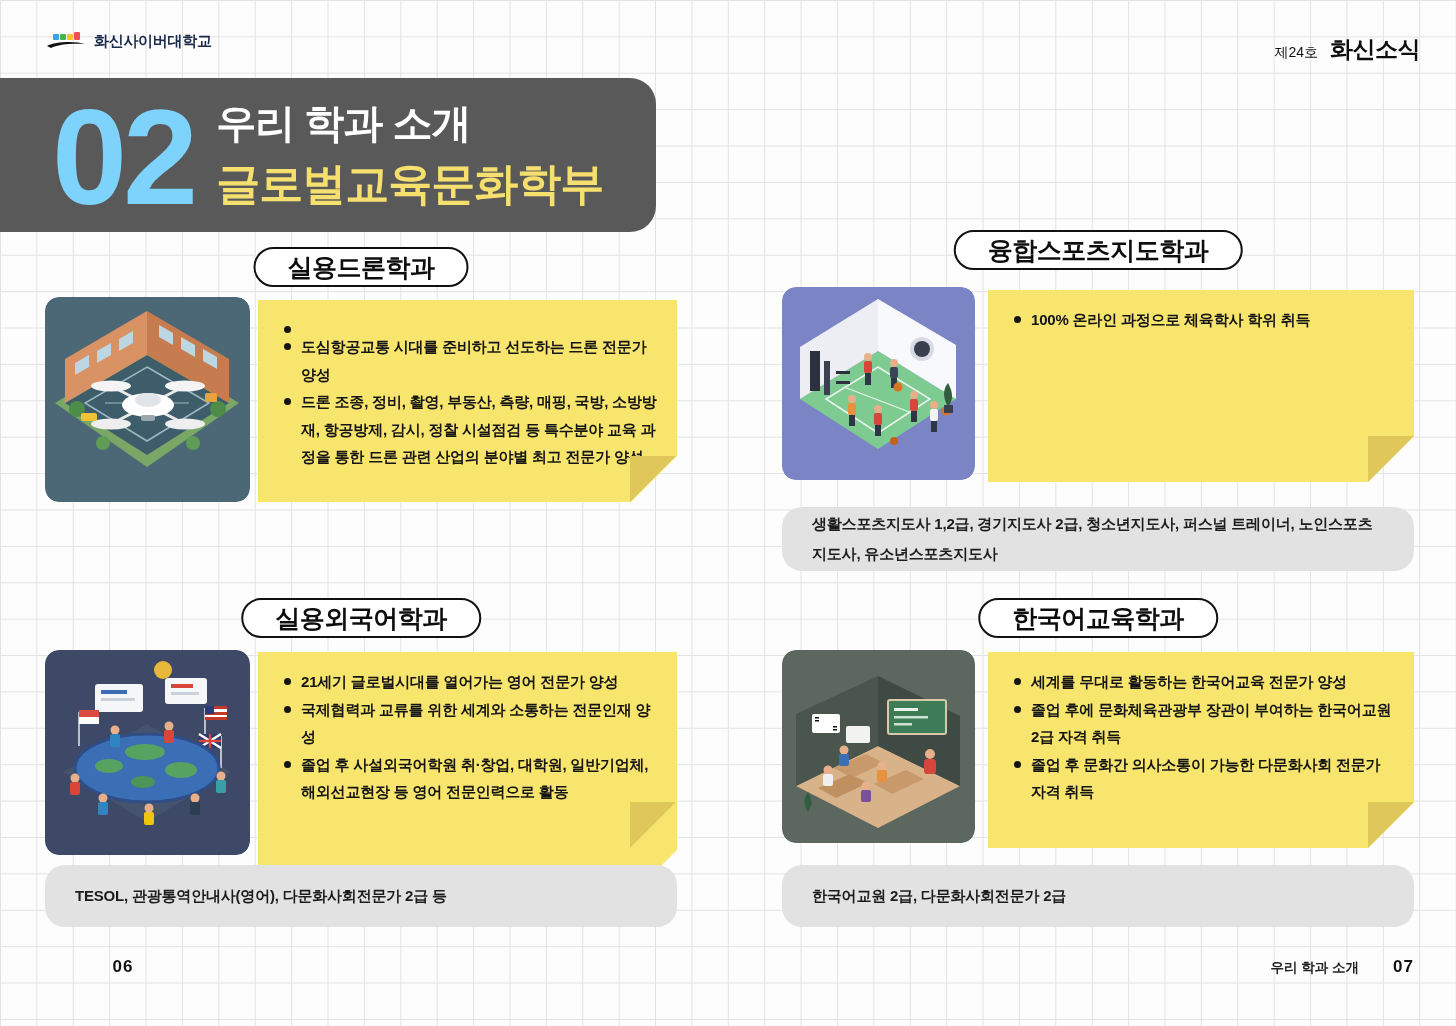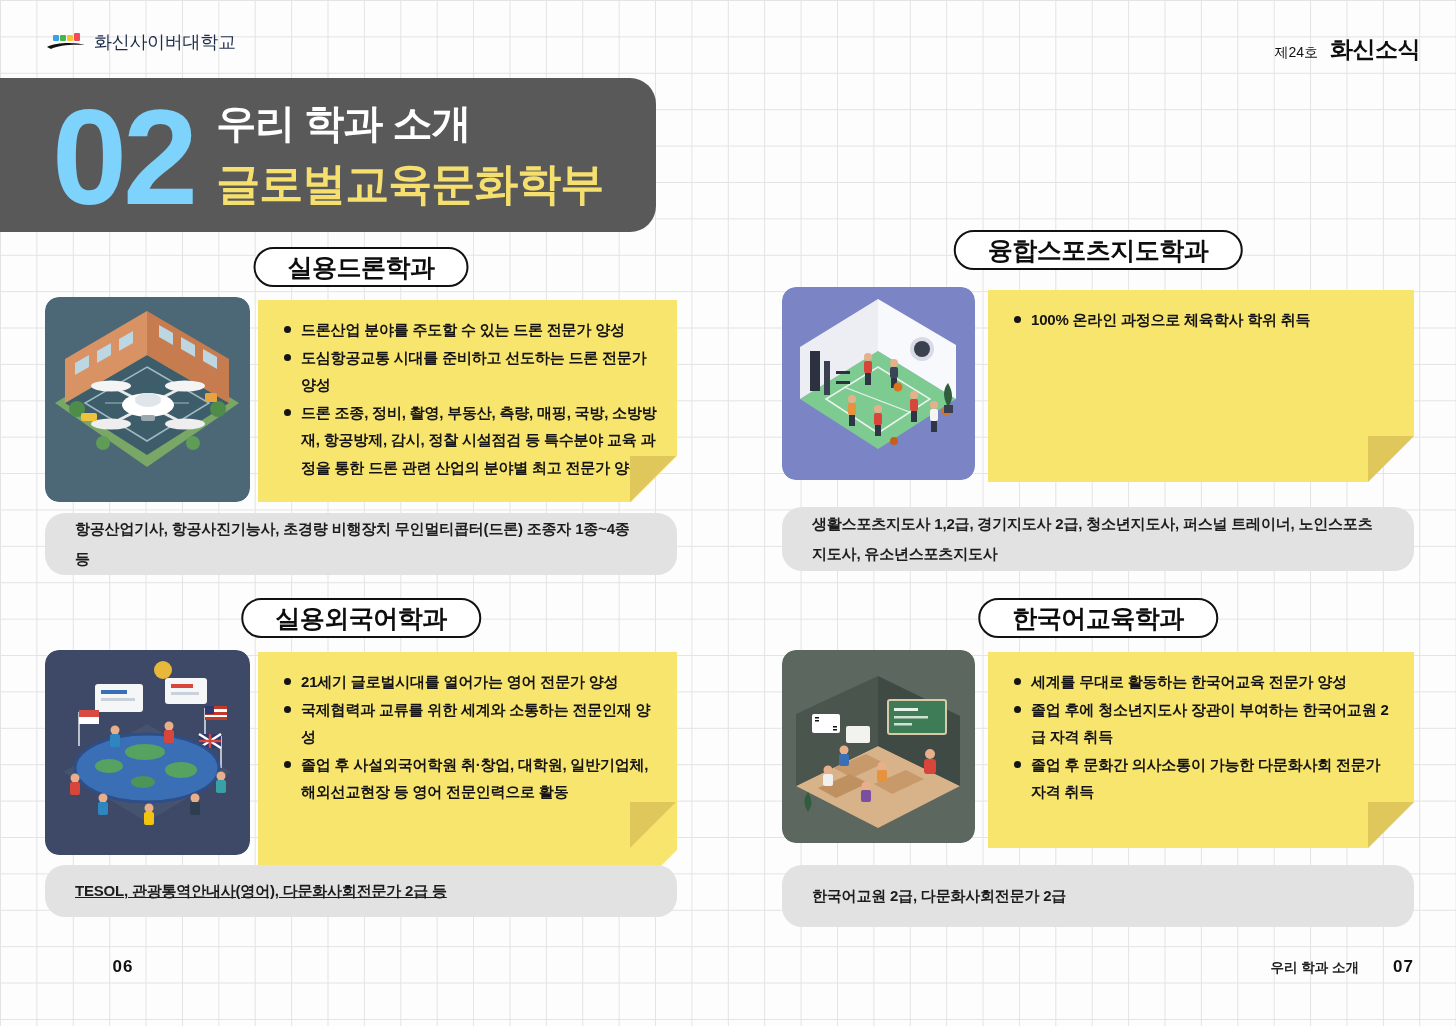--- a/index.html
+++ b/index.html
@@ -11,21 +11,21 @@
     background-color: #fdfdfd;
     background-image:
       linear-gradient(#e3e3e3 1px, transparent 1px),
       linear-gradient(90deg, #e3e3e3 1px, transparent 1px);
     background-size: 36.4px 36.4px;
     color: #151515;
   }
 
   
   .brand { position:absolute; left:45px; top:30px; display:flex; align-items:center; gap:7px; }
-  .brand-text { font-size:18px; font-weight:400; color:#1c2b4a; letter-spacing:-0.3px; }
+  .brand-text { font-size:15px; font-weight:700; color:#1c2b4a; letter-spacing:-0.3px; }
   .masthead { position:absolute; right:36px; top:34px; display:flex; align-items:baseline; gap:12px; }
   .issue { font-size:14px; font-weight:500; color:#111;margin-left:24px; }
   .nl-name { font-size:23px; font-weight:800; color:#0d0d0d; letter-spacing:-0.5px; }
 
   
   .title-block {
     position:absolute; left:0; top:78px; width:656px; height:154px;
     background:#595959; border-radius:0 26px 26px 0;
     display:flex; align-items:center;
   }
@@ -74,21 +74,21 @@
   .dept-1 .certs { left:0; top:266px; width:632px; height:62px; }
 
   .dept-2 { left:782px; top:230px; height:360px; }
   .dept-2 .illus { left:0; top:57px; width:193px; height:193px; }
   .dept-2 .note  { left:206px; top:60px; width:426px; height:192px; }
   .dept-2 .certs { left:0; top:277px; width:632px; height:64px; }
 
   .dept-3 { left:45px;  top:598px; height:335px; }
   .dept-3 .illus { left:0; top:52px; width:205px; height:205px; }
   .dept-3 .note  { left:213px; top:54px; width:419px; height:244px; }
-  .dept-3 .certs { left:0; top:267px; width:632px; height:52px;text-decoration:underline; }
+  .dept-3 .certs { left:0; top:267px; width:632px; height:62px; }
 
   .dept-4 { left:782px; top:598px; height:335px; }
   .dept-4 .illus { left:0; top:52px; width:193px; height:193px; }
   .dept-4 .note  { left:206px; top:54px; width:426px; height:196px; }
   .dept-4 .certs { left:0; top:267px; width:632px; height:62px; }
 
   
   .footer-left  { position:absolute; left:45px;  top:957px; display:flex; align-items:flex-end; gap:48px;flex-direction:column; }
   .footer-right { position:absolute; right:42px; top:957px; display:flex; align-items:baseline; gap:34px; }
   .pg-num { font-size:17px; font-weight:800; color:#111; letter-spacing:1px; }
@@ -155,34 +155,32 @@
         <circle cx="58" cy="146" r="7" fill="#5f9c55"></circle>
         <circle cx="148" cy="146" r="7" fill="#5f9c55"></circle>
         <rect x="36" y="116" width="16" height="8" rx="2" fill="#f0c23c"></rect>
         <rect x="160" y="96" width="12" height="9" rx="1.5" fill="#e8a23f"></rect>
       </svg>
     </div>
     <div class="note">
       <ul>
         <li>
             <span class="b-dot"></span>
-            <span>드론산업 분야를 주도할 수 있는 드론 전문가 양성</span>
           </li>
         <li>
             <span class="b-dot"></span>
             <span>도심항공교통 시대를 준비하고 선도하는 드론 전문가 양성</span>
           </li>
         <li>
             <span class="b-dot"></span>
             <span>드론 조종, 정비, 촬영, 부동산, 측량, 매핑, 국방, 소방방재, 항공방제, 감시, 정찰 시설점검 등 특수분야 교육 과정을 통한 드론 관련 산업의 분야별 최고 전문가 양성</span>
           </li>
       </ul>
     </div>
     <div class="note-fold" style="left:585px; top:209px;"></div>
-    <div class="certs">항공산업기사, 항공사진기능사, 초경량 비행장치 무인멀티콥터(드론) 조종자 1종~4종 등</div>
   </section>
 
   <section class="dept dept-2">
     <div class="pill">
       <span>융합스포츠지도학과</span>
     </div>
     <div class="illus">
       <svg width="193" height="193" viewBox="0 0 193 193">
         <rect width="193" height="193" rx="14" fill="#7b85c6"></rect>
         <polygon points="96,64 174,112 96,162 18,112" fill="#7ecb92"></polygon>
@@ -391,21 +389,21 @@
       </svg>
     </div>
     <div class="note">
       <ul>
         <li>
             <span class="b-dot"></span>
             <span>세계를 무대로 활동하는 한국어교육 전문가 양성</span>
           </li>
         <li>
             <span class="b-dot"></span>
-            <span>졸업 후에 청소년지도사 장관이 부여하는 한국어교원 2급 자격 취득</span>
+            <span>졸업 후에 문화체육관광부 장관이 부여하는 한국어교원 2급 자격 취득</span>
           </li>
         <li>
             <span class="b-dot"></span>
             <span>졸업 후 문화간 의사소통이 가능한 다문화사회 전문가 자격 취득</span>
           </li>
       </ul>
     </div>
     <div class="note-fold" style="left:586px; top:204px;"></div>
     <div class="certs">한국어교원 2급, 다문화사회전문가 2급</div>
   </section>

